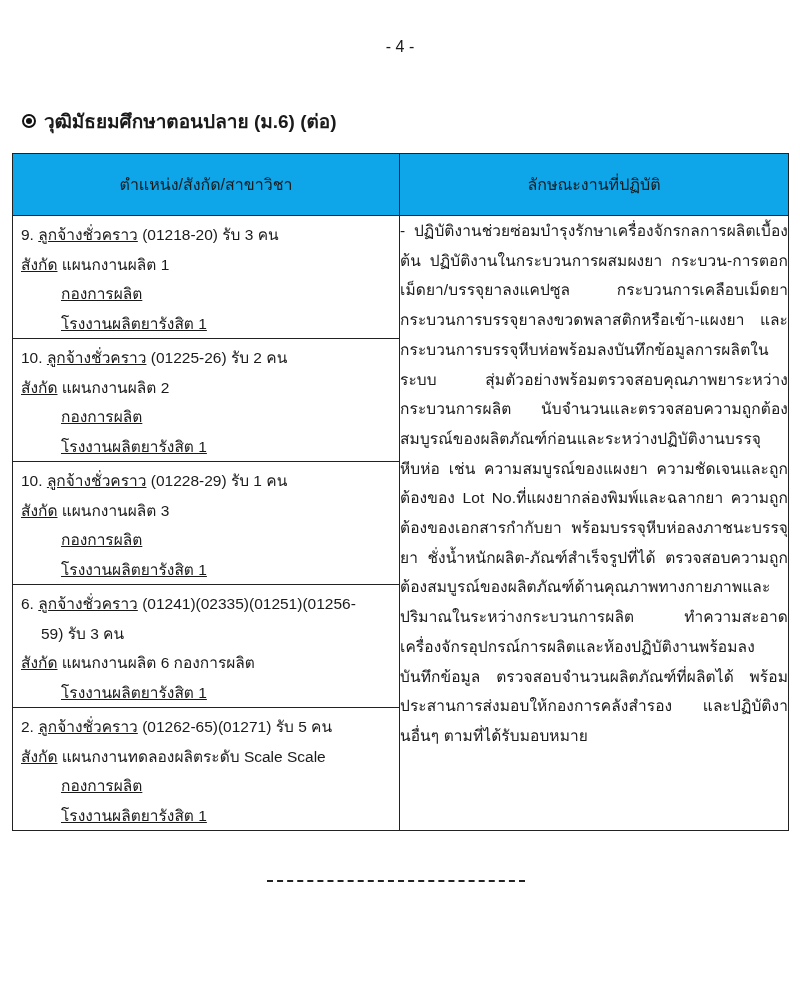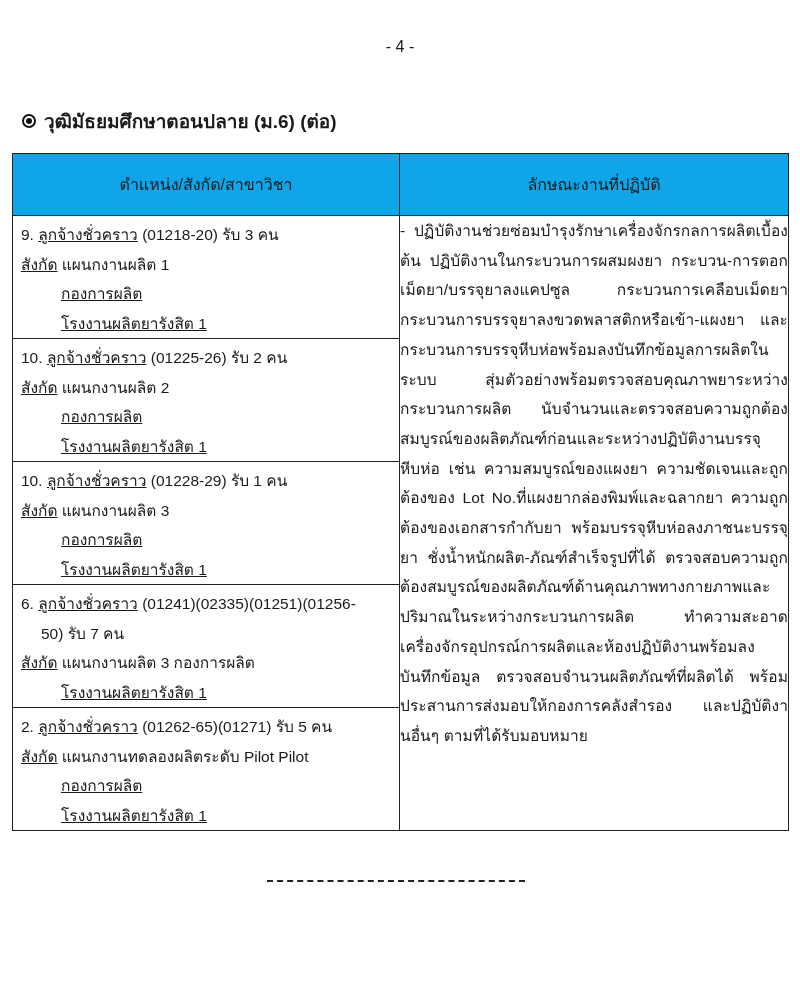--- a/index.html
+++ b/index.html
@@ -129,40 +129,40 @@
       </td>
     </tr>
     <tr style="height:118px">
       <td class="pos-cell">
         <div class="pos-block">
           <div class="pos-line">
             <span>6.</span>
             <span class="u">ลูกจ้างชั่วคราว</span>
             <span>(01241)(02335)(01251)(01256-</span>
           </div>
-          <div class="pos-line hang">50) รับ 7 คน</div>
+          <div class="pos-line hang">59) รับ 3 คน</div>
           <div class="pos-line">
             <span class="u">สังกัด</span>
-            <span>แผนกงานผลิต 3 กองการผลิต</span>
+            <span>แผนกงานผลิต 6 กองการผลิต</span>
           </div>
           <div class="pos-line indent">โรงงานผลิตยารังสิต 1</div>
         </div>
       </td>
     </tr>
     <tr style="height:118px">
       <td class="pos-cell">
         <div class="pos-block">
           <div class="pos-line">
             <span>2.</span>
             <span class="u">ลูกจ้างชั่วคราว</span>
             <span>(01262-65)(01271) รับ 5 คน</span>
           </div>
           <div class="pos-line">
             <span class="u">สังกัด</span>
-            <span>แผนกงานทดลองผลิตระดับ Pilot Pilot</span>
+            <span>แผนกงานทดลองผลิตระดับ Scale Scale</span>
           </div>
           <div class="pos-line indent">กองการผลิต</div>
           <div class="pos-line indent">โรงงานผลิตยารังสิต 1</div>
         </div>
       </td>
     </tr>
   </tbody>
 </table>
 
 <div class="divider-dashes"></div>

